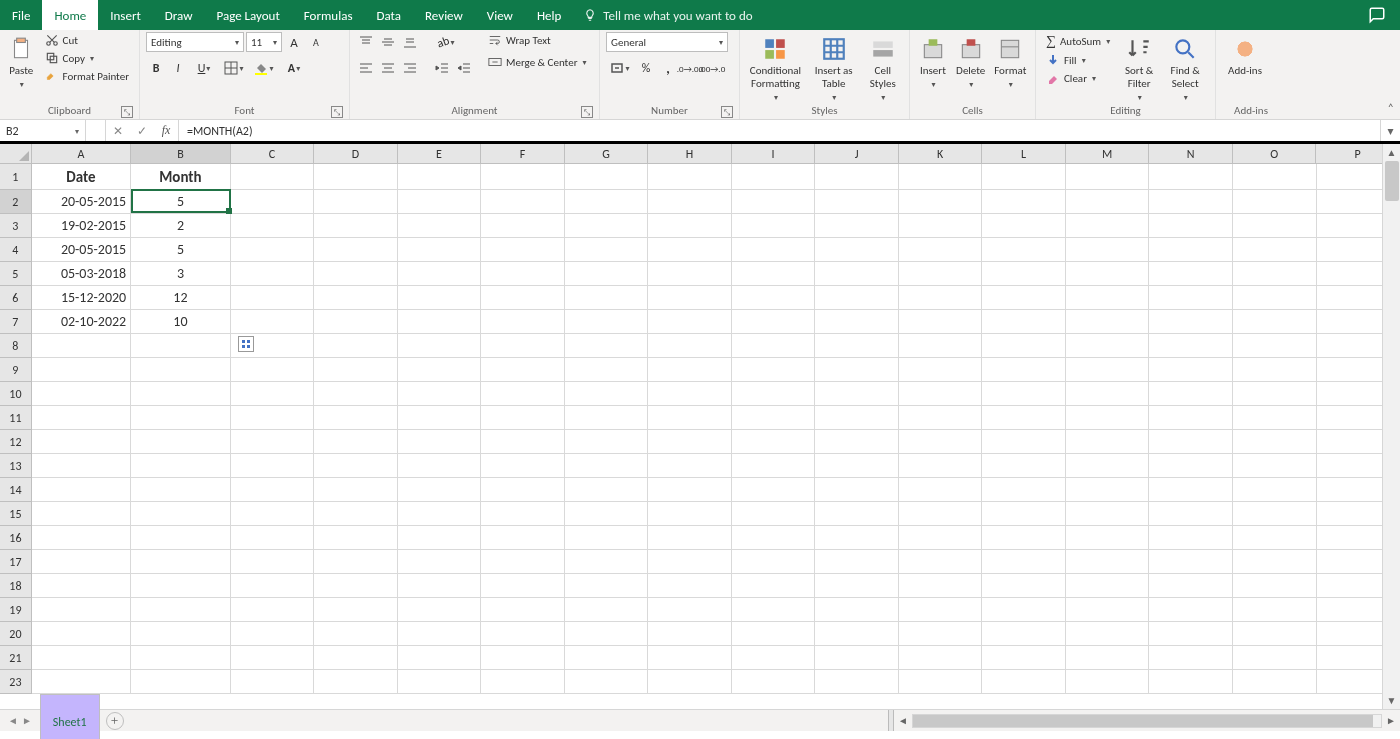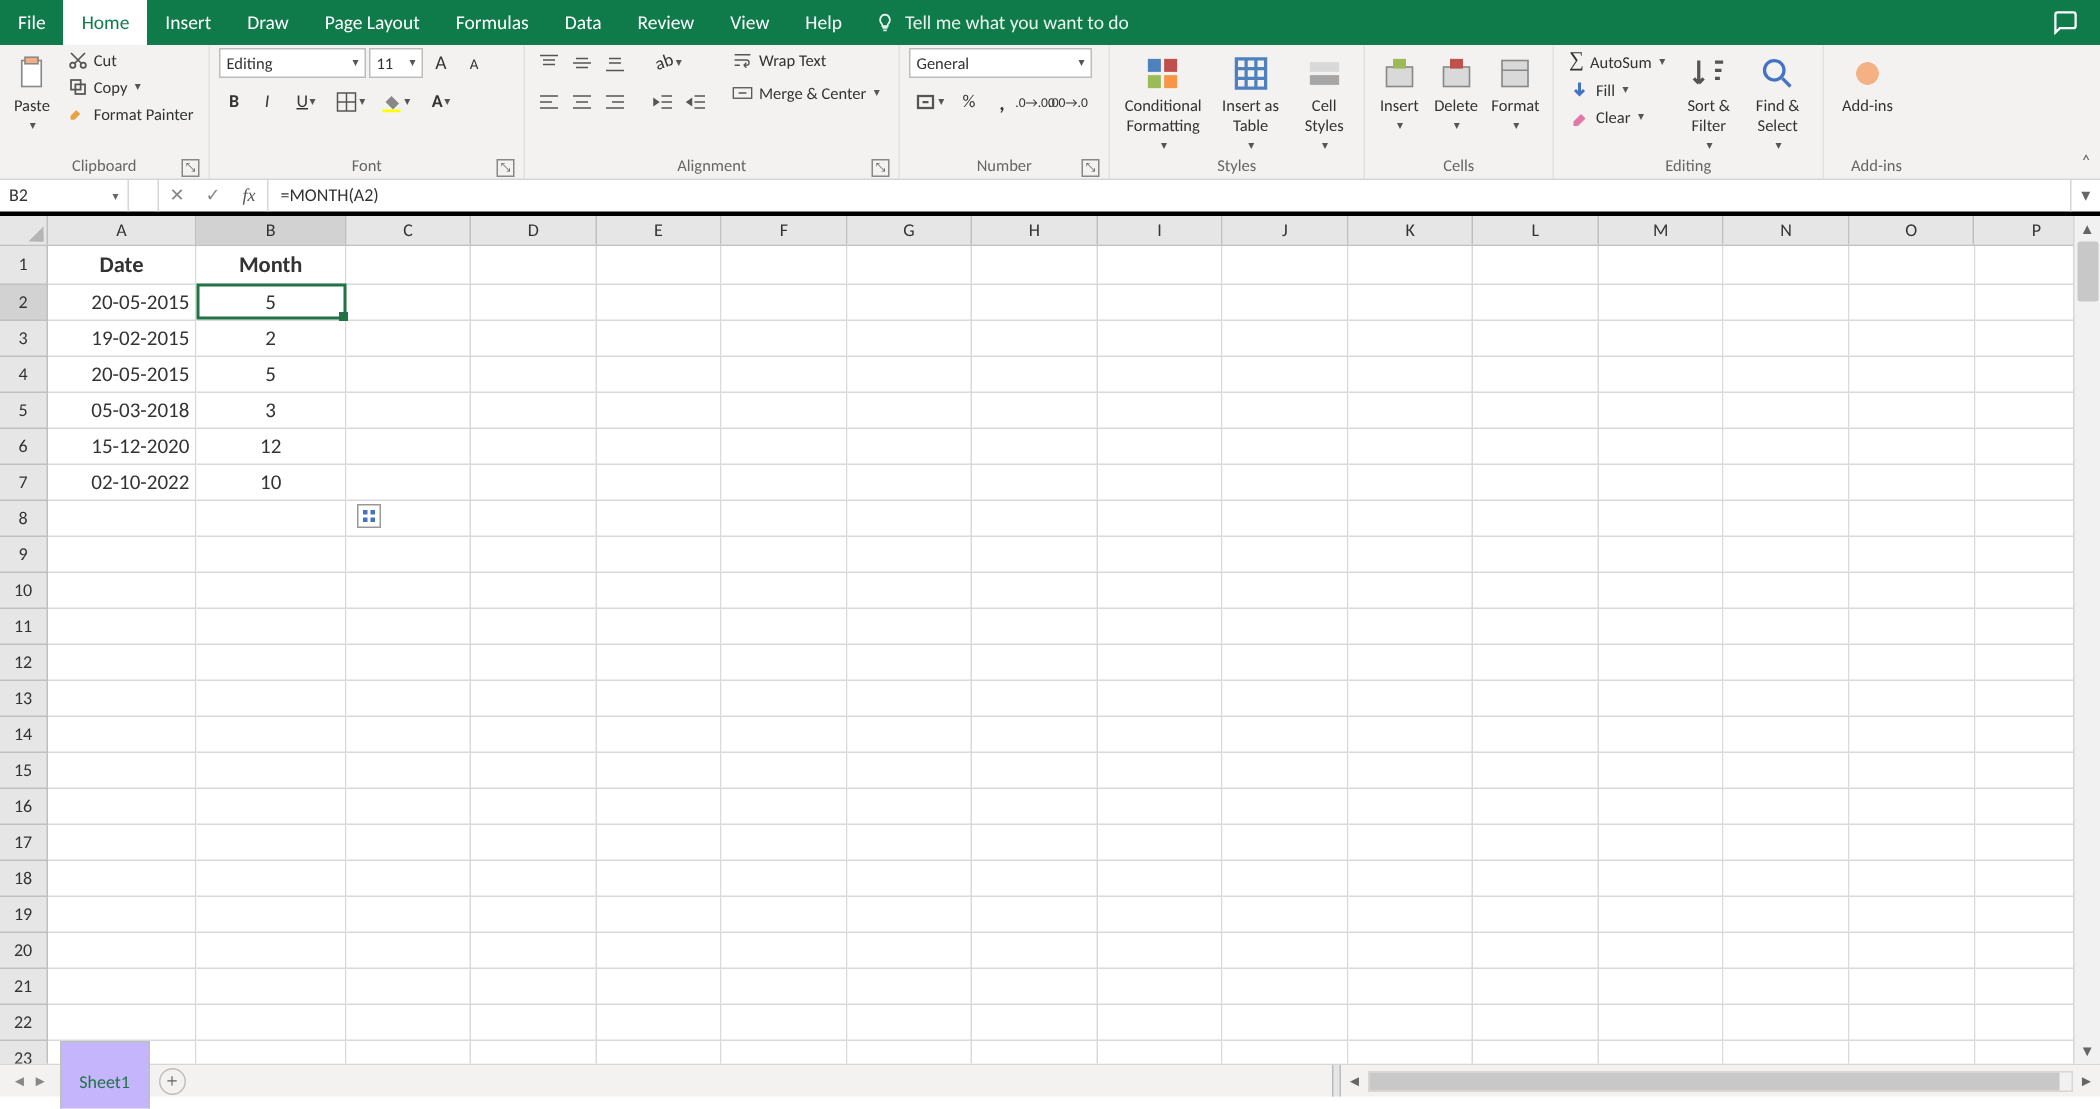--- a/index.html
+++ b/index.html
@@ -864,39 +864,20 @@
         <div class="cell cX"></div>
         <div class="cell cX"></div>
         <div class="cell cX"></div>
         <div class="cell cX"></div>
         <div class="cell cX"></div>
         <div class="cell cX"></div>
         <div class="cell cX"></div>
         <div class="cell cX"></div>
       </div>
       <div class="row-r">
-        <div class="rowhead">22</div>
-        <div class="cell cA"></div>
-        <div class="cell cB"></div>
-        <div class="cell cX"></div>
-        <div class="cell cX"></div>
-        <div class="cell cX"></div>
-        <div class="cell cX"></div>
-        <div class="cell cX"></div>
-        <div class="cell cX"></div>
-        <div class="cell cX"></div>
-        <div class="cell cX"></div>
-        <div class="cell cX"></div>
-        <div class="cell cX"></div>
-        <div class="cell cX"></div>
-        <div class="cell cX"></div>
-        <div class="cell cX"></div>
-        <div class="cell cX"></div>
-      </div>
-      <div class="row-r">
         <div class="rowhead">23</div>
         <div class="cell cA"></div>
         <div class="cell cB"></div>
         <div class="cell cX"></div>
         <div class="cell cX"></div>
         <div class="cell cX"></div>
         <div class="cell cX"></div>
         <div class="cell cX"></div>
         <div class="cell cX"></div>
         <div class="cell cX"></div>

